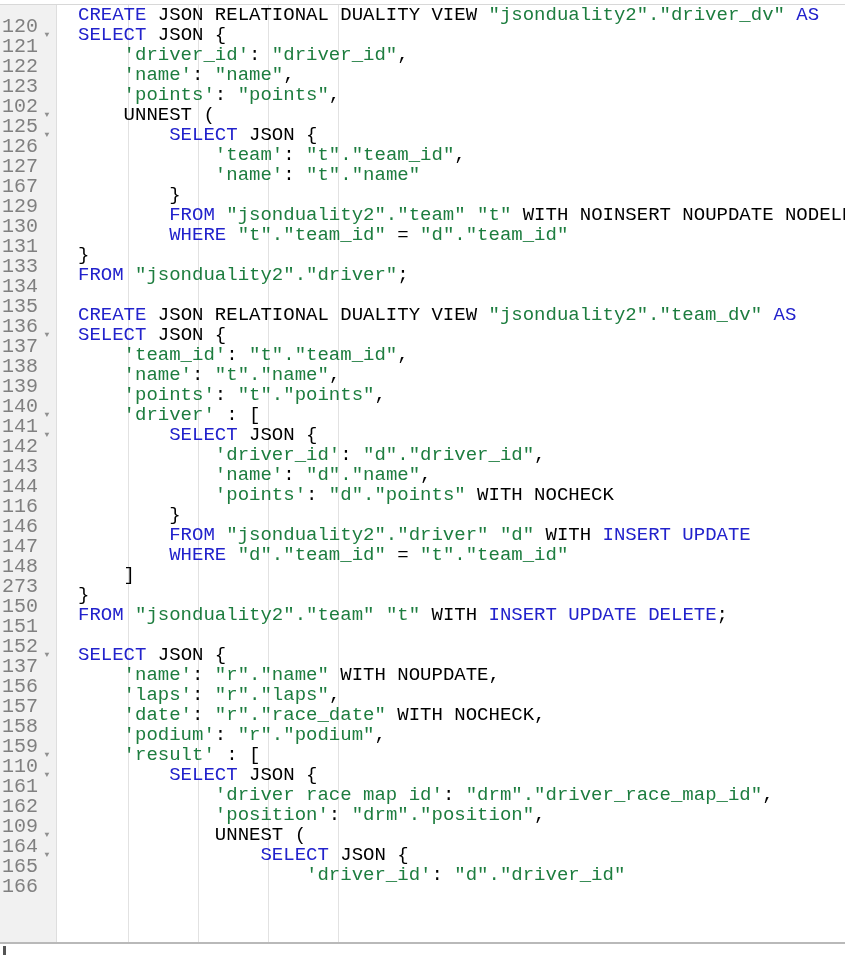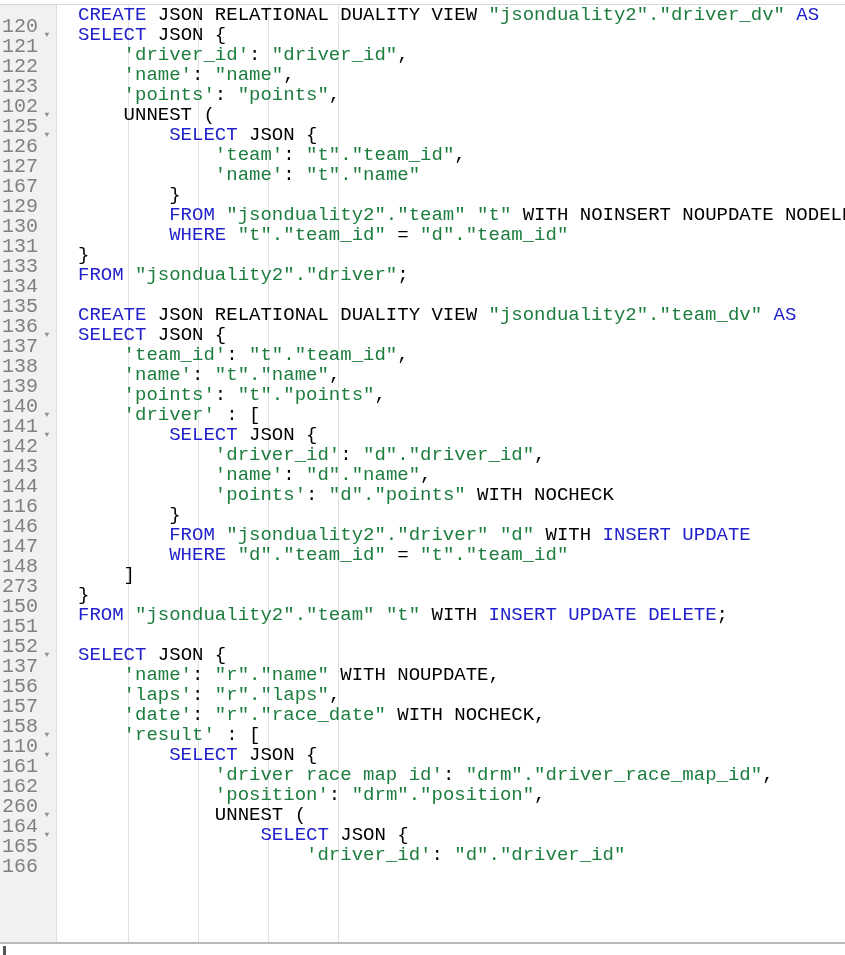--- a/index.html
+++ b/index.html
@@ -106,24 +106,25 @@
       <div class="line"><span class="ln">147</span><span class="fold hidden"></span><span class="src"><span class="pl">        </span><span class="kw">FROM</span><span class="pl"> </span><span class="str">"jsonduality2"."driver"</span><span class="pl"> </span><span class="str">"d"</span><span class="pl"> WITH </span><span class="kw">INSERT</span><span class="pl"> </span><span class="kw">UPDATE</span></span></div>
       <div class="line"><span class="ln">148</span><span class="fold hidden"></span><span class="src"><span class="pl">        </span><span class="kw">WHERE</span><span class="pl"> </span><span class="str">"d"."team_id"</span><span class="pl"> = </span><span class="str">"t"."team_id"</span></span></div>
       <div class="line"><span class="ln">273</span><span class="fold hidden"></span><span class="src"><span class="pl">    ]</span></span></div>
       <div class="line"><span class="ln">150</span><span class="fold hidden"></span><span class="src"><span class="pl">}</span></span></div>
       <div class="line"><span class="ln">151</span><span class="fold hidden"></span><span class="src"><span class="kw">FROM</span><span class="pl"> </span><span class="str">"jsonduality2"."team"</span><span class="pl"> </span><span class="str">"t"</span><span class="pl"> WITH </span><span class="kw">INSERT</span><span class="pl"> </span><span class="kw">UPDATE</span><span class="pl"> </span><span class="kw">DELETE</span><span class="pl">;</span></span></div>
       <div class="line"><span class="ln">152</span><span class="fold hidden"></span><span class="src"></span></div>
       <div class="line"><span class="ln">137</span><span class="fold"></span><span class="src"><span class="kw">SELECT</span><span class="pl"> JSON {</span></span></div>
       <div class="line"><span class="ln">156</span><span class="fold hidden"></span><span class="src"><span class="pl">    </span><span class="str">'name'</span><span class="pl">: </span><span class="str">"r"."name"</span><span class="pl"> WITH NOUPDATE,</span></span></div>
       <div class="line"><span class="ln">157</span><span class="fold hidden"></span><span class="src"><span class="pl">    </span><span class="str">'laps'</span><span class="pl">: </span><span class="str">"r"."laps"</span><span class="pl">,</span></span></div>
       <div class="line"><span class="ln">158</span><span class="fold hidden"></span><span class="src"><span class="pl">    </span><span class="str">'date'</span><span class="pl">: </span><span class="str">"r"."race_date"</span><span class="pl"> WITH NOCHECK,</span></span></div>
+      <div class="line"><span class="ln">159</span><span class="fold hidden"></span><span class="src"><span class="pl">    </span><span class="str">'podium'</span><span class="pl">: </span><span class="str">"r"."podium"</span><span class="pl">,</span></span></div>
       <div class="line"><span class="ln">110</span><span class="fold"></span><span class="src"><span class="pl">    </span><span class="str">'result'</span><span class="pl"> : [</span></span></div>
       <div class="line"><span class="ln">161</span><span class="fold"></span><span class="src"><span class="pl">        </span><span class="kw">SELECT</span><span class="pl"> JSON {</span></span></div>
       <div class="line"><span class="ln">162</span><span class="fold hidden"></span><span class="src"><span class="pl">            </span><span class="str">'driver race map id'</span><span class="pl">: </span><span class="str">"drm"."driver_race_map_id"</span><span class="pl">,</span></span></div>
-      <div class="line"><span class="ln">260</span><span class="fold hidden"></span><span class="src"><span class="pl">            </span><span class="str">'position'</span><span class="pl">: </span><span class="str">"drm"."position"</span><span class="pl">,</span></span></div>
+      <div class="line"><span class="ln">109</span><span class="fold hidden"></span><span class="src"><span class="pl">            </span><span class="str">'position'</span><span class="pl">: </span><span class="str">"drm"."position"</span><span class="pl">,</span></span></div>
       <div class="line"><span class="ln">164</span><span class="fold"></span><span class="src"><span class="pl">            UNNEST (</span></span></div>
       <div class="line"><span class="ln">165</span><span class="fold"></span><span class="src"><span class="pl">                </span><span class="kw">SELECT</span><span class="pl"> JSON {</span></span></div>
       <div class="line"><span class="ln">166</span><span class="fold hidden"></span><span class="src"><span class="pl">                    </span><span class="str">'driver_id'</span><span class="pl">: </span><span class="str">"d"."driver_id"</span></span></div>
     </div>
   <div class="bottom-rule"></div>
   <div class="caret-mark"></div>
 
 </div>
 
 </body></html>

